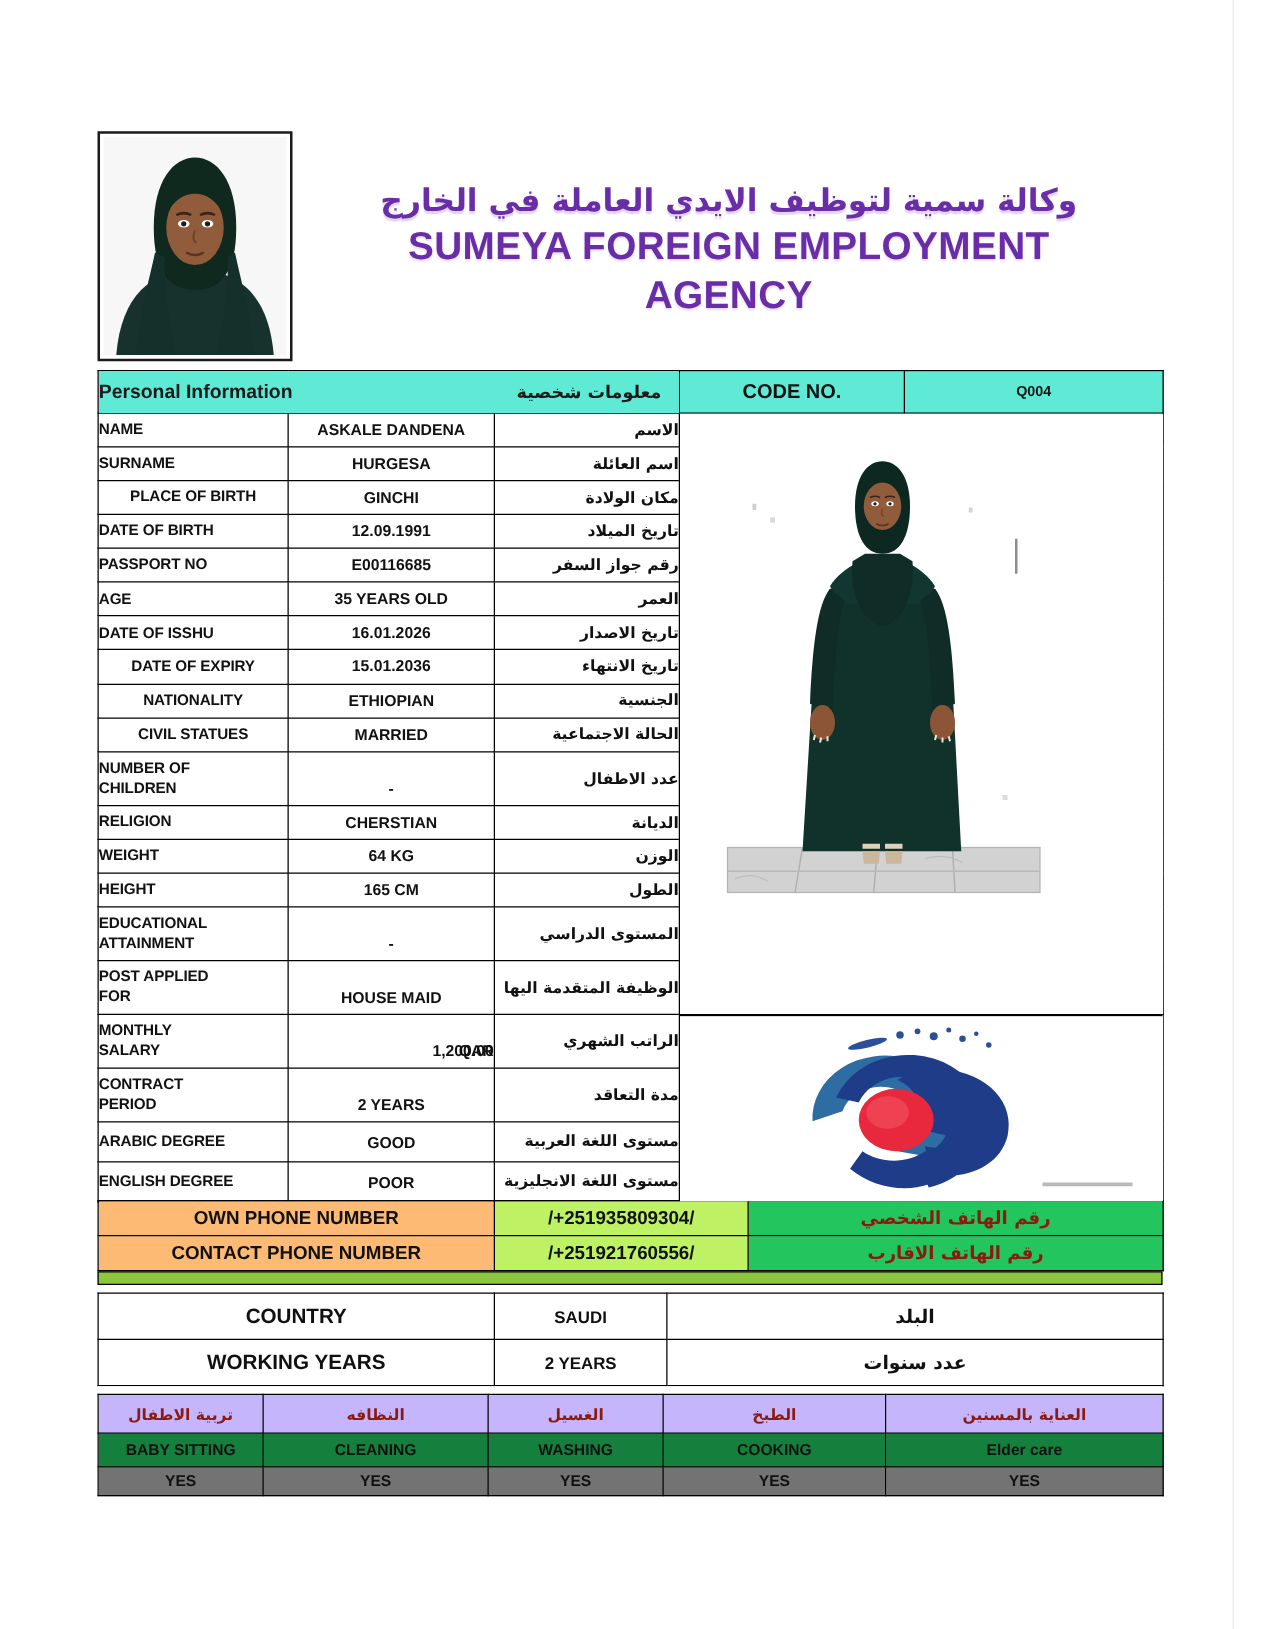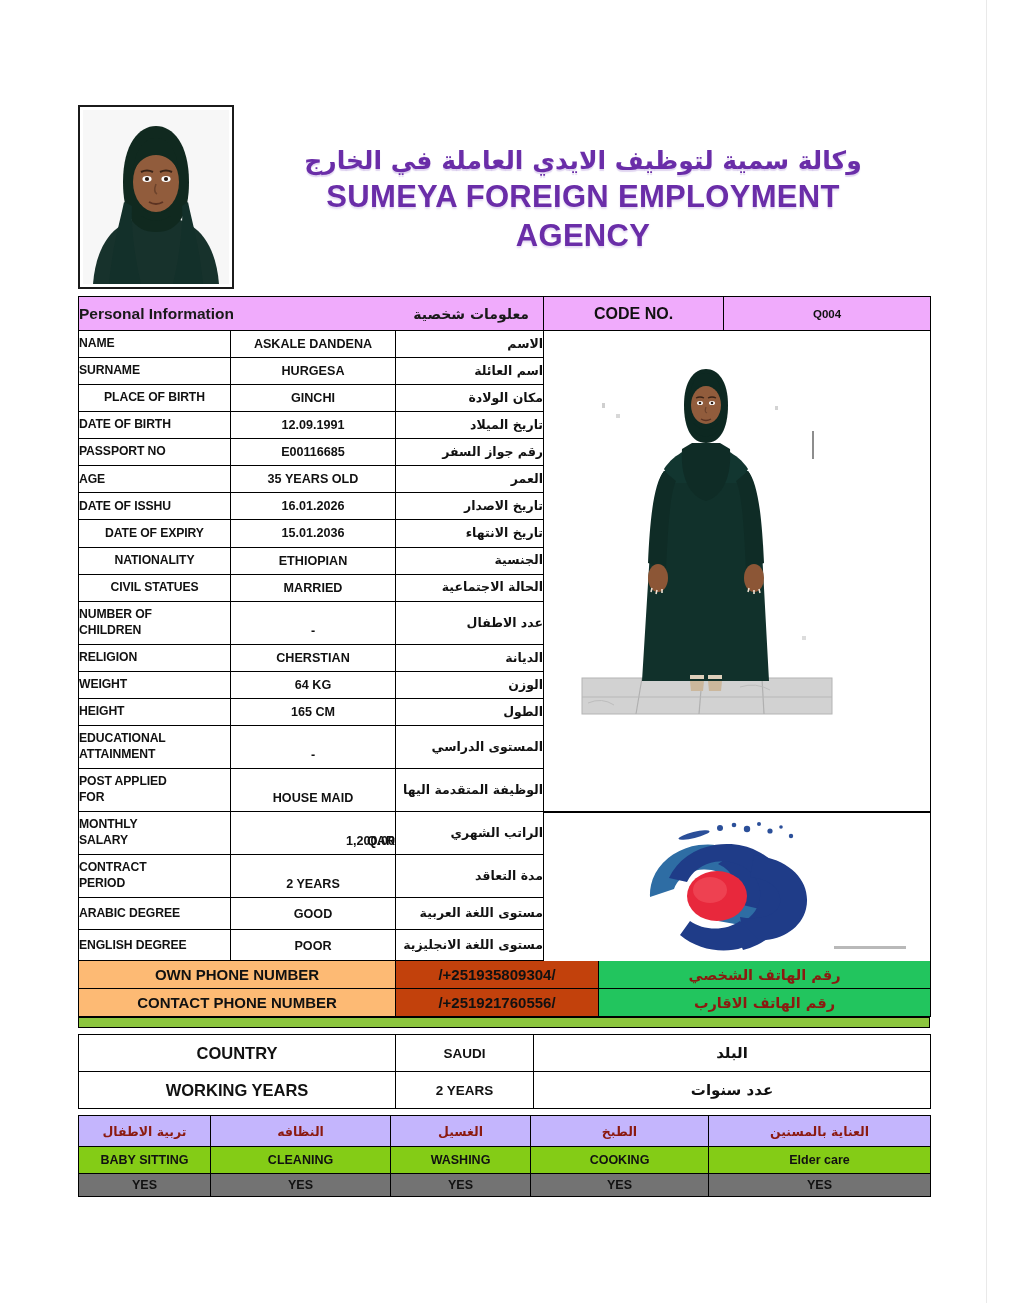--- a/index.html
+++ b/index.html
@@ -91,21 +91,21 @@
     width: 852px;
     table-layout: fixed;
   }
   table.grid td {
     border: 1.6px solid #000000;
     padding: 0;
     vertical-align: middle;
   }
 
   
-  .amber { background: #f0abfc; margin-top: 20px; }
+  .amber { background: #5eead4; margin-top: 20px; }
   .cell-pi {
     height: 33px;
     color: #1a1a1a;
     font-size: 15.5px;
     font-weight: bold;
     padding-left: 26px;
     position: relative;
   }
   .cell-pi .ar {
     position: absolute;
@@ -193,21 +193,21 @@
   
   .phone-lbl {
     background: #fdba74;
     height: 27px;
     text-align: center;
     font-size: 15px;
     font-weight: bold;
     color: #111;
   }
   .phone-val {
-    background: #c2410c;
+    background: #bef264;
     height: 27px;
     text-align: center;
     font-size: 15px;
     font-weight: bold;
     color: #111;
   }
   .phone-ar {
     background: #22c55e;
     height: 27px;
     text-align: center;
@@ -261,21 +261,21 @@
     background: #c4b5fd;
     height: 30px;
     text-align: center;
     font-family: "DejaVu Sans", sans-serif;
     direction: rtl;
     font-size: 12.5px;
     font-weight: bold;
     color: #8B1A10;
   }
   .sk-en {
-    background: #84cc16;
+    background: #15803d;
     height: 26px;
     text-align: center;
     font-size: 12.5px;
     font-weight: bold;
     color: #111;
   }
   .sk-yes {
     background: #737373;
     height: 22px;
     text-align: center;

